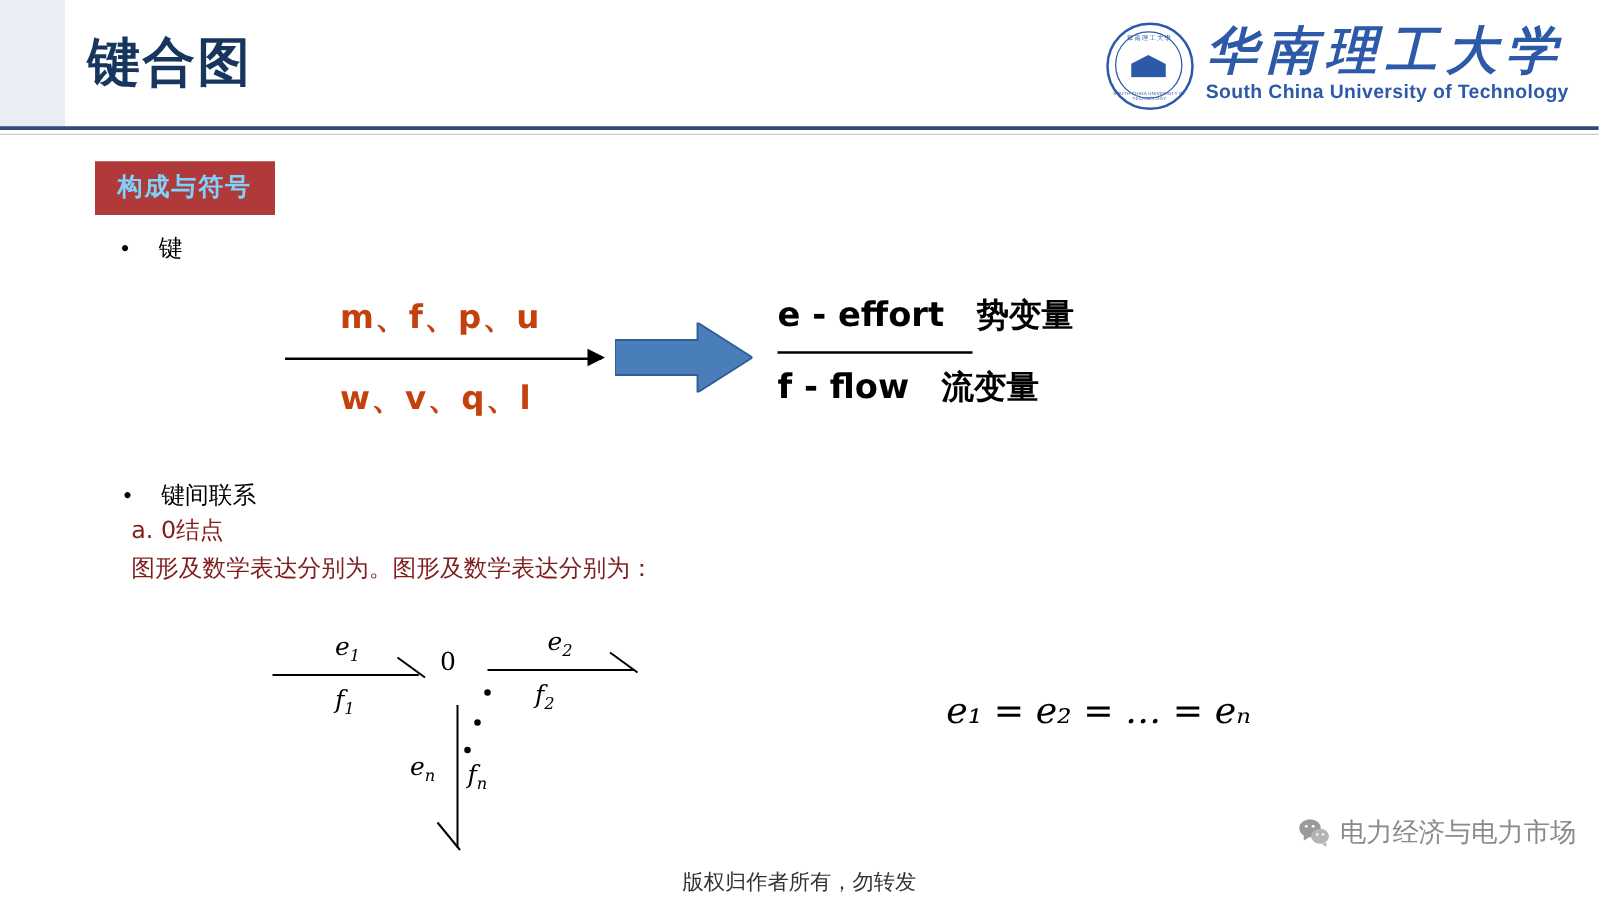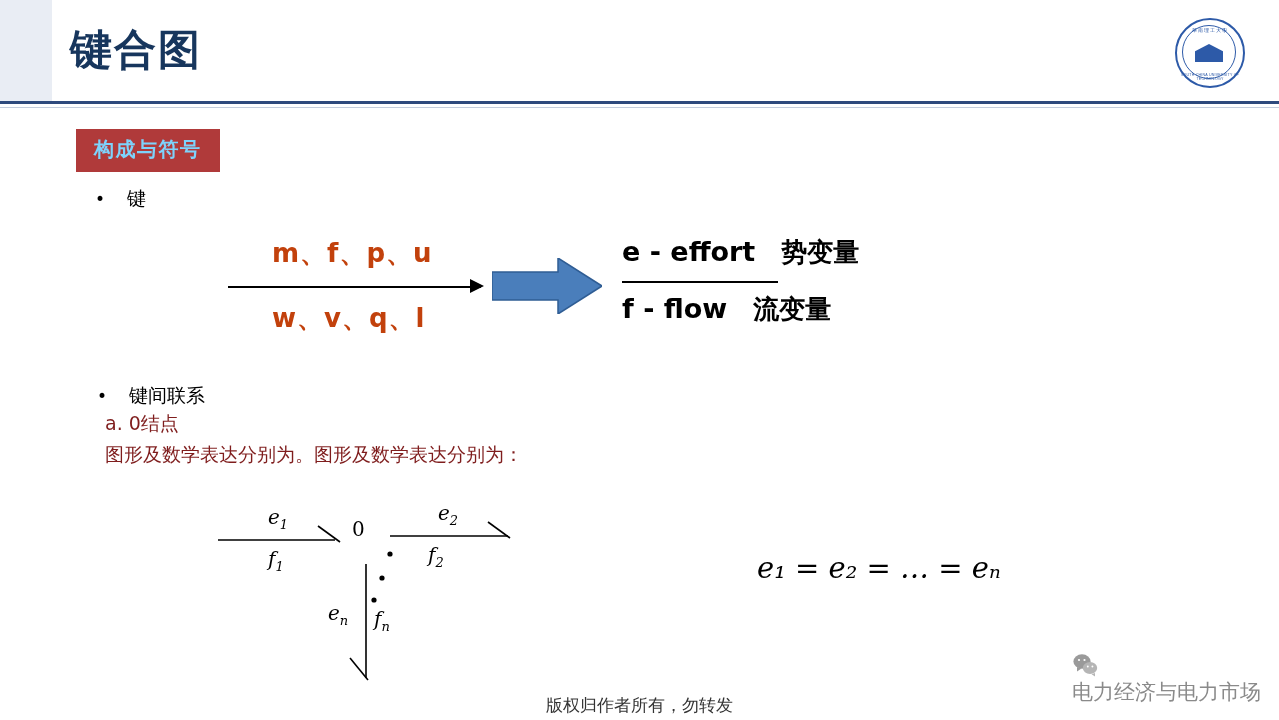--- a/index.html
+++ b/index.html
@@ -232,44 +232,48 @@
     width: 1279px;
     text-align: center;
     font-size: 17px;
     color: #333333;
     font-family: Liberation Sans, sans-serif;
   }
   .wechat-mark {
     position: absolute;
     right: 18px; top: 652px;
     display: flex;
+    align-items: center;
     color: #8a8a8a;
     font-size: 21px;
     font-family: Liberation Mono, monospace;
-    flex-direction: column;
   }
   .wechat-icon {
     width: 26px; height: 26px;
     margin-right: 8px;
     position: relative;
   }
 </style>
 </head>
 <body>
 
 <div class="slide-header">
   <div class="header-left-bar"></div>
   <div class="slide-title">键合图</div>
 
   <div class="logo-wrap">
     <div class="logo-seal">
       <div class="inner-ring"></div>
       <div class="seal-top-text">華南理工大學</div>
       <div class="gate"></div>
       <div class="seal-bottom-text">SOUTH CHINA UNIVERSITY OF TECHNOLOGY</div>
+    </div>
+    <div class="logo-text-block">
+      <div class="logo-cn">华南理工大学</div>
+      <div class="logo-en">South China University of Technology</div>
     </div>
   </div>
 
   <div class="header-rule"></div>
   <div class="header-rule-2"></div>
 </div>
 
 <div class="section-tag">构成与符号</div>
 
 <div class="bullet-row" id="bullet-jian">

